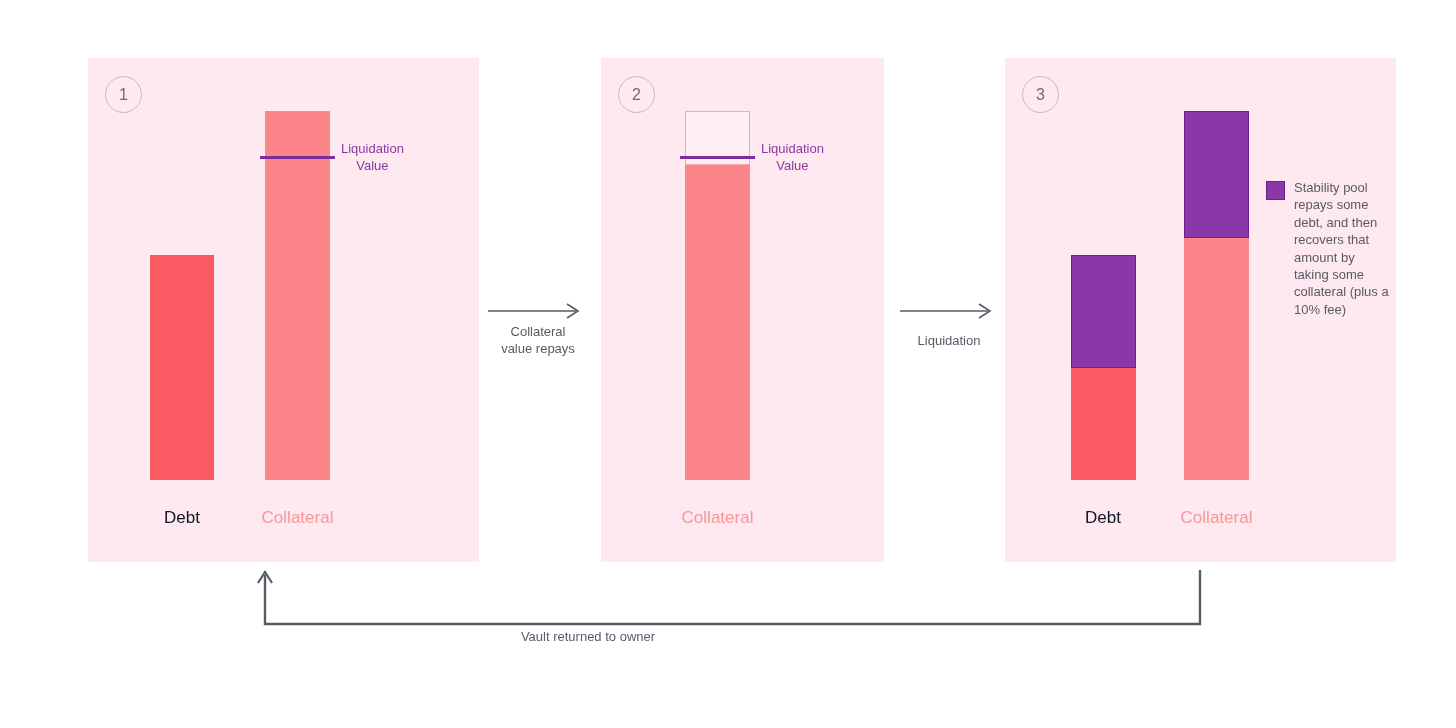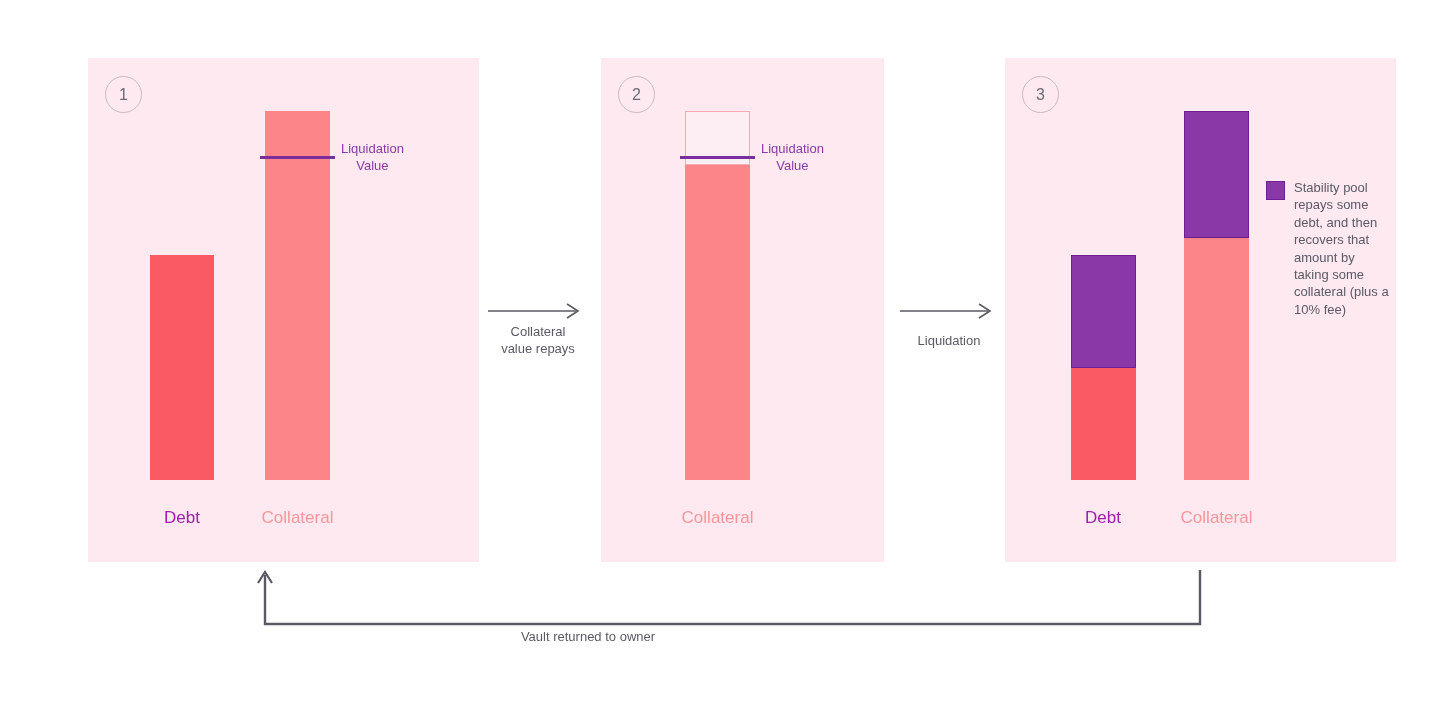--- a/index.html
+++ b/index.html
@@ -61,21 +61,21 @@
   .bar-ghost     { background: #fdeef3; border: 1px solid #f5a9b4; }
 
   
   .bar-label {
     position: absolute;
     text-align: center;
     font-size: 17px;
     font-family: "Liberation Sans", sans-serif;
     white-space: nowrap;
   }
-  .lbl-debt   { color: #a21caf; }
+  .lbl-debt   { color: #0f172a; }
   .lbl-collat { color: #f9969b; }
 
   
   .liq-line {
     position: absolute;
     height: 3px;
     background: #7b2d9b;
   }
   .liq-text {
     position: absolute;

